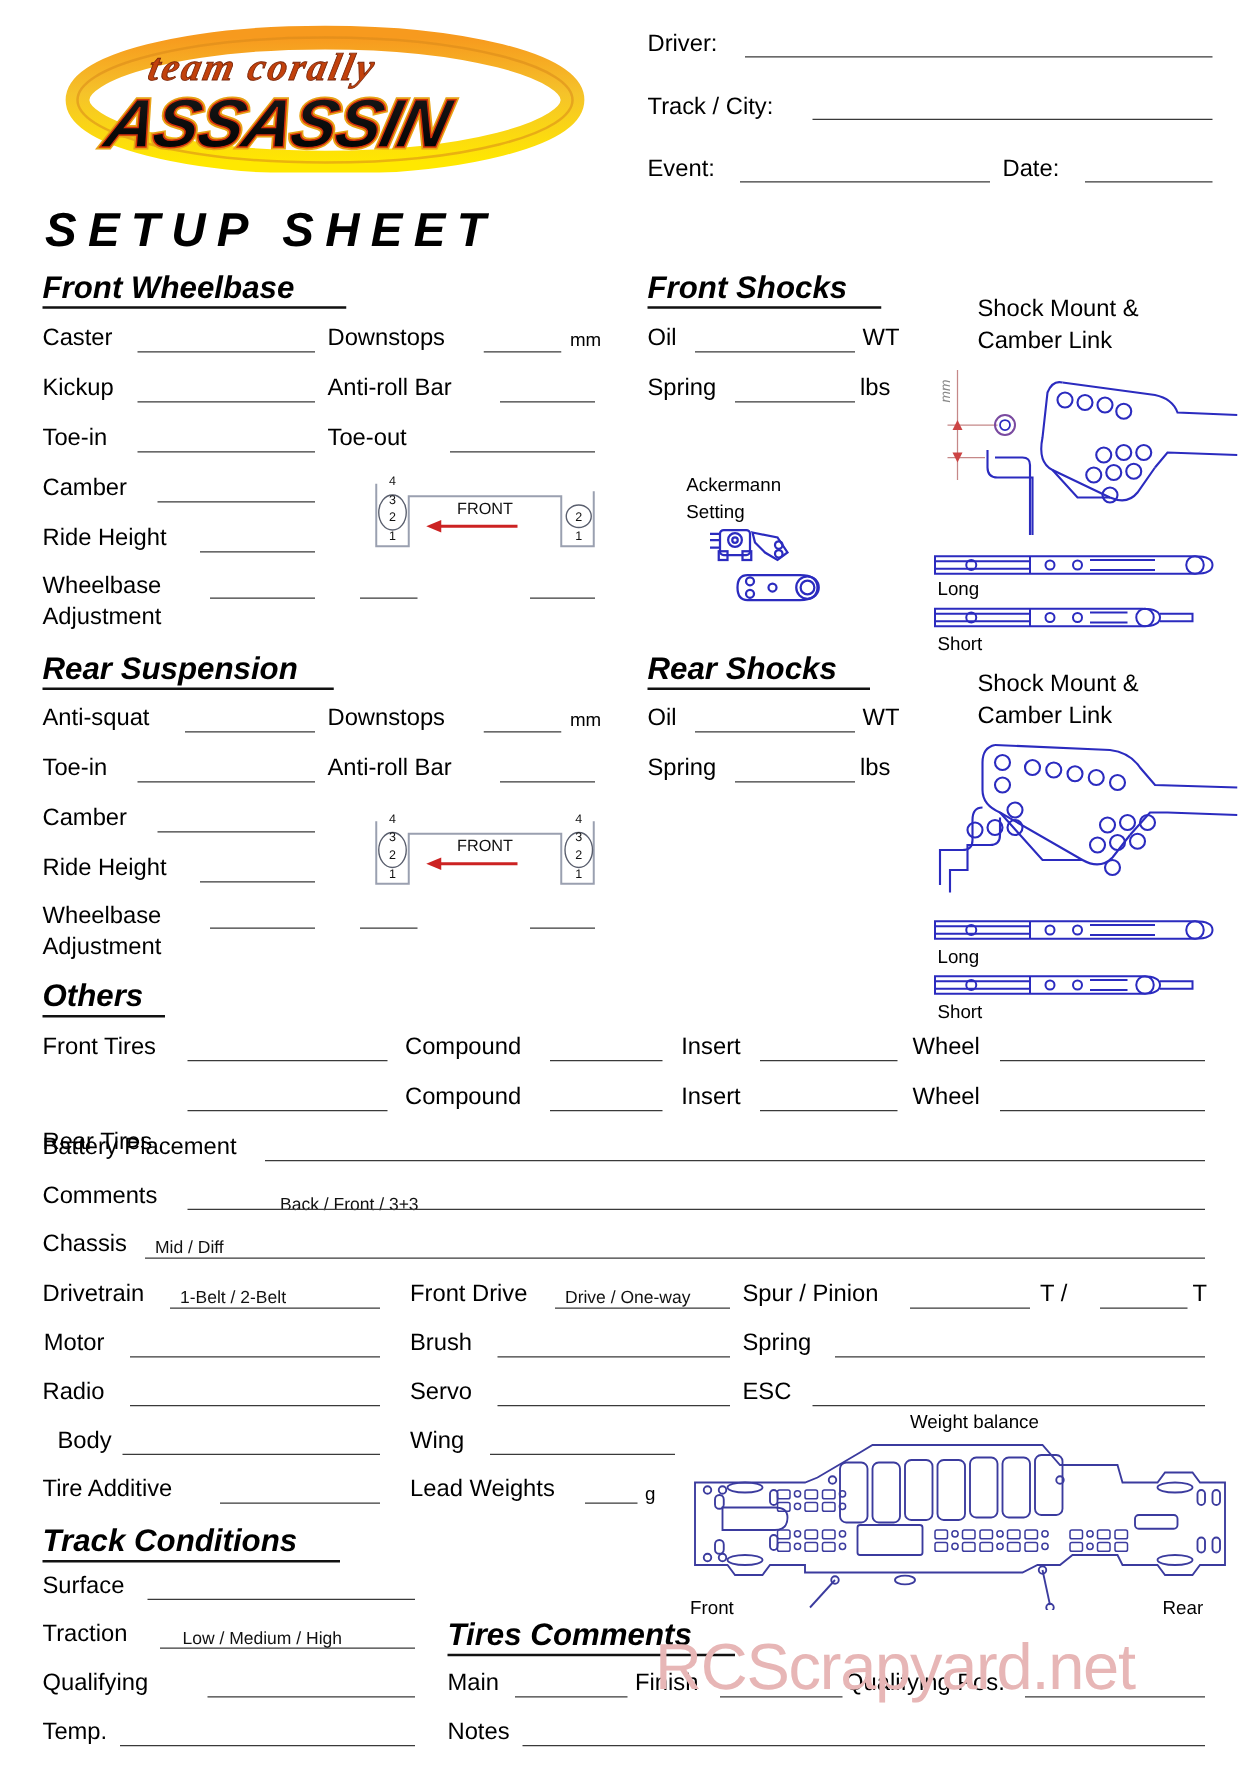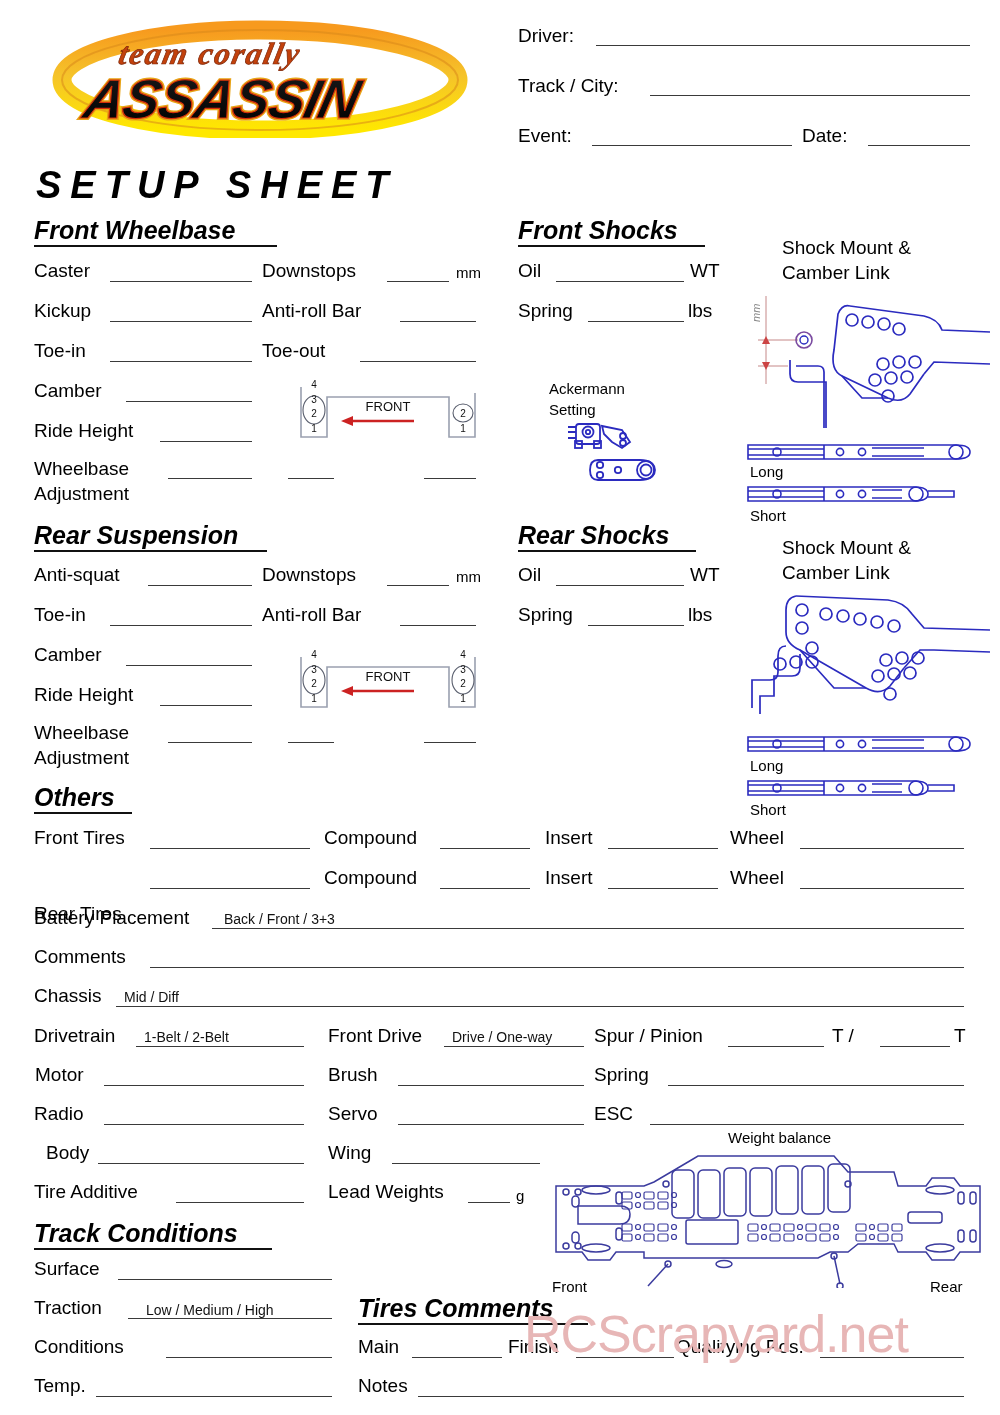--- a/index.html
+++ b/index.html
@@ -367,21 +367,21 @@
 <div class="abs rule" style="left:150px;top:888px;width:160px;"></div>
 <div class="abs lbl" style="left:324px;top:868px;">Compound</div>
 <div class="abs rule" style="left:440px;top:888px;width:90px;"></div>
 <div class="abs lbl" style="left:545px;top:868px;">Insert</div>
 <div class="abs rule" style="left:608px;top:888px;width:110px;"></div>
 <div class="abs lbl" style="left:730px;top:868px;">Wheel</div>
 <div class="abs rule" style="left:800px;top:888px;width:164px;"></div>
 
 <div class="abs lbl" style="left:34px;top:908px;">Battery Placement</div>
 <div class="abs rule" style="left:212px;top:928px;width:752px;"></div>
-<div class="abs inline-val" style="left:224px;top:912px;">Back / Front / 3+3</div>
+<div class="abs inline-val" style="left:224px;top:956px;">Back / Front / 3+3</div>
 
 <div class="abs lbl" style="left:34px;top:947px;">Comments</div>
 <div class="abs rule" style="left:150px;top:967px;width:814px;"></div>
 
 <div class="abs lbl" style="left:34px;top:986px;">Chassis</div>
 <div class="abs rule" style="left:116px;top:1006px;width:848px;"></div>
 <div class="abs inline-val" style="left:124px;top:990px;">Mid / Diff</div>
 
 <div class="abs lbl" style="left:34px;top:1026px;">Drivetrain</div>
 <div class="abs rule" style="left:136px;top:1046px;width:168px;"></div>
@@ -521,21 +521,21 @@
 <div class="abs hdg" style="left:34px;top:1221px;">Track Conditions</div>
 <div class="abs hdg-underline" style="left:34px;top:1248px;width:238px;"></div>
 
 <div class="abs lbl" style="left:34px;top:1259px;">Surface</div>
 <div class="abs rule" style="left:118px;top:1279px;width:214px;"></div>
 
 <div class="abs lbl" style="left:34px;top:1298px;">Traction</div>
 <div class="abs rule" style="left:128px;top:1318px;width:204px;"></div>
 <div class="abs inline-val" style="left:146px;top:1303px;">Low / Medium / High</div>
 
-<div class="abs lbl" style="left:34px;top:1337px;">Conditions</div>
+<div class="abs lbl" style="left:34px;top:1337px;">Qualifying</div>
 <div class="abs rule" style="left:166px;top:1357px;width:166px;"></div>
 
 <div class="abs lbl" style="left:34px;top:1376px;">Temp.</div>
 <div class="abs rule" style="left:96px;top:1396px;width:236px;"></div>
 
 <div class="abs hdg" style="left:358px;top:1296px;">Tires Comments</div>
 <div class="abs hdg-underline" style="left:358px;top:1323px;width:230px;"></div>
 
 <div class="abs lbl" style="left:358px;top:1337px;">Main</div>
 <div class="abs rule" style="left:412px;top:1357px;width:90px;"></div>

